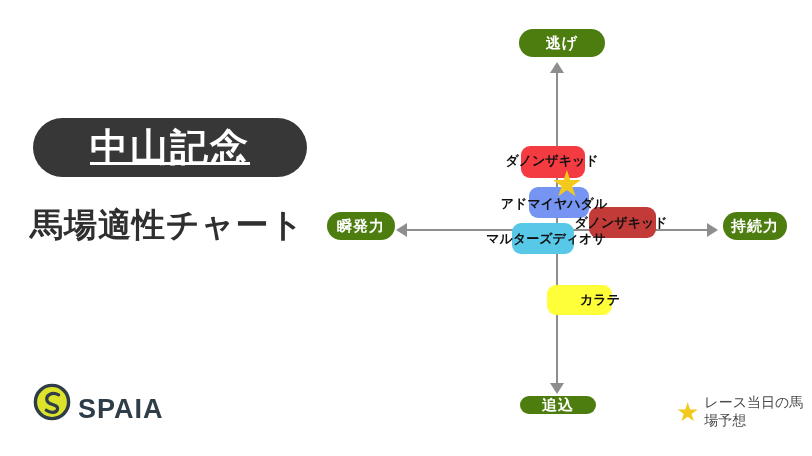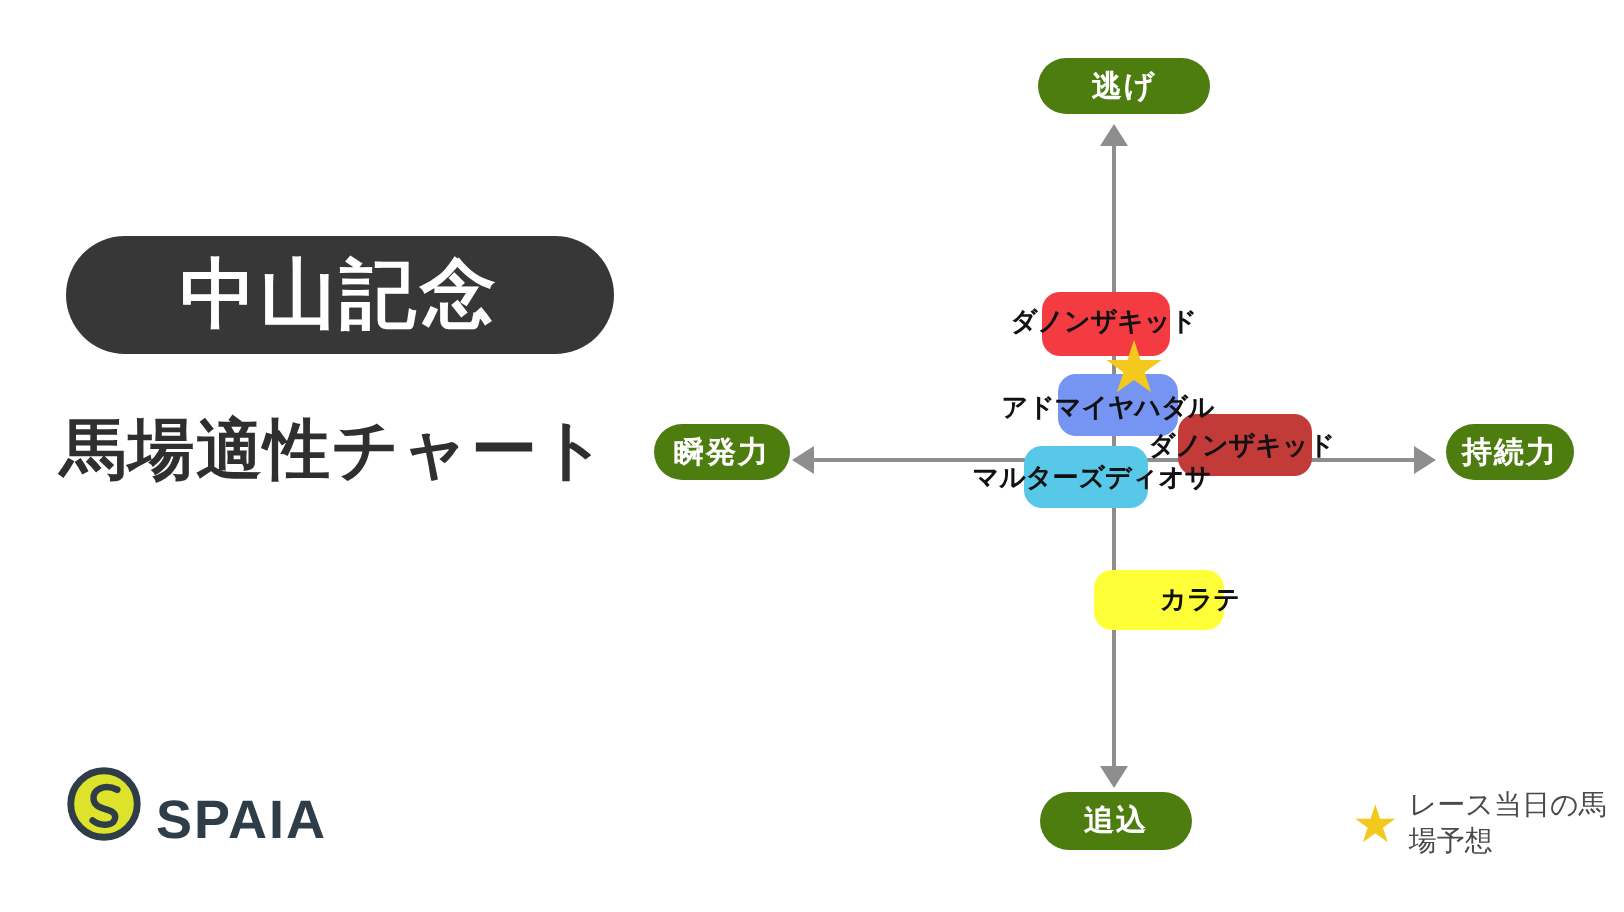--- a/index.html
+++ b/index.html
@@ -5,21 +5,21 @@
   html,body{margin:0;padding:0;background:#fff;}
   #stage{
     position:relative;width:812px;height:456px;background:#ffffff;overflow:hidden;
     font-family:"Liberation Sans","DejaVu Sans",sans-serif;
   }
   
   .race-badge{
     position:absolute;left:33px;top:118px;width:274px;height:59px;
     background:#373737;border-radius:30px;color:#ffffff;
     display:flex;align-items:center;justify-content:center;
-    font-size:38px;font-weight:bold;letter-spacing:2px;
+    font-size:38px;font-weight:bold;letter-spacing:2px;text-decoration:underline;
   }
   .chart-title{
     position:absolute;left:30px;top:203px;width:290px;
     color:#2f2f2f;font-size:33px;font-weight:bold;letter-spacing:1px;white-space:nowrap;
   }
   
   .logo{position:absolute;left:33px;top:383px;display:flex;align-items:flex-end;gap:7px;}
   .logo-text{color:#2e3d47;font-size:27px;font-weight:800;letter-spacing:1px;}
   
   .axis{position:absolute;background:#8e8e8e;}
@@ -30,21 +30,21 @@
   .arrow-down{left:550px;top:383px;border-left:7px solid transparent;border-right:7px solid transparent;border-top:11px solid #8e8e8e;}
   .arrow-left{left:396px;top:223px;border-top:7px solid transparent;border-bottom:7px solid transparent;border-right:11px solid #8e8e8e;}
   .arrow-right{left:707px;top:223px;border-top:7px solid transparent;border-bottom:7px solid transparent;border-left:11px solid #8e8e8e;}
   
   .axis-pill{
     position:absolute;background:#4d7c0f;color:#ffffff;border-radius:15px;
     display:flex;align-items:center;justify-content:center;
     font-size:15px;font-weight:bold;letter-spacing:1px;
   }
   .pill-top{left:519px;top:29px;width:86px;height:28px;}
-  .pill-bottom{left:520px;top:396px;width:76px;height:29px;}
+  .pill-bottom{left:520px;top:396px;width:76px;height:18px;}
   .pill-left{left:327px;top:212px;width:68px;height:28px;}
   .pill-right{left:723px;top:212px;width:64px;height:28px;}
   
   .horse-rect{position:absolute;border-radius:9px;}
   .horse-label{
     position:absolute;transform:translate(-50%,-50%);
     font-size:13px;font-weight:bold;color:#111111;white-space:nowrap;z-index:6;
   }
   .star{
     position:absolute;transform:translate(-50%,-50%);

